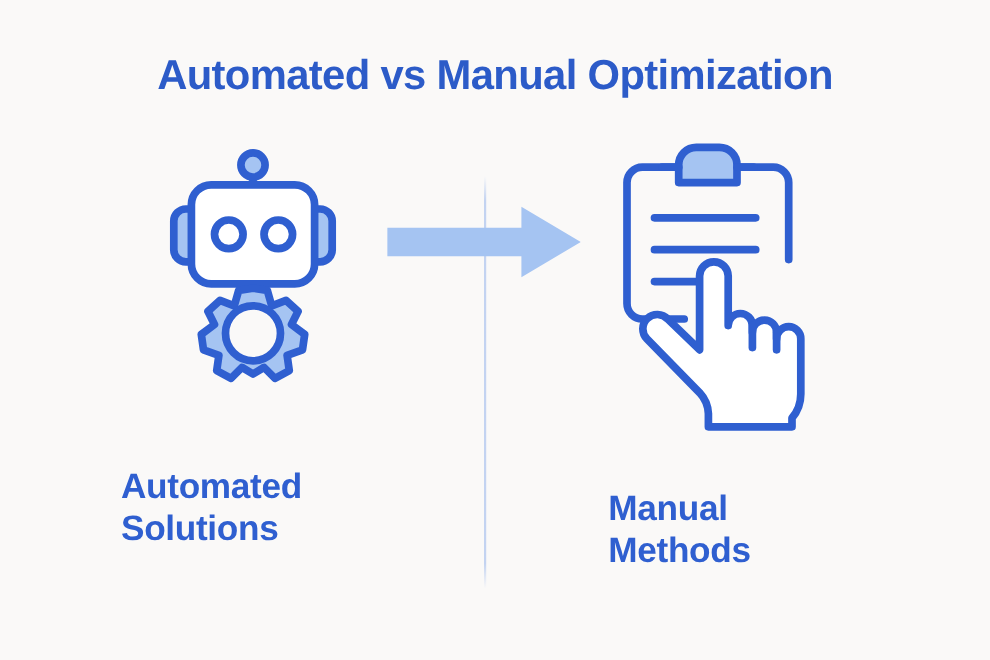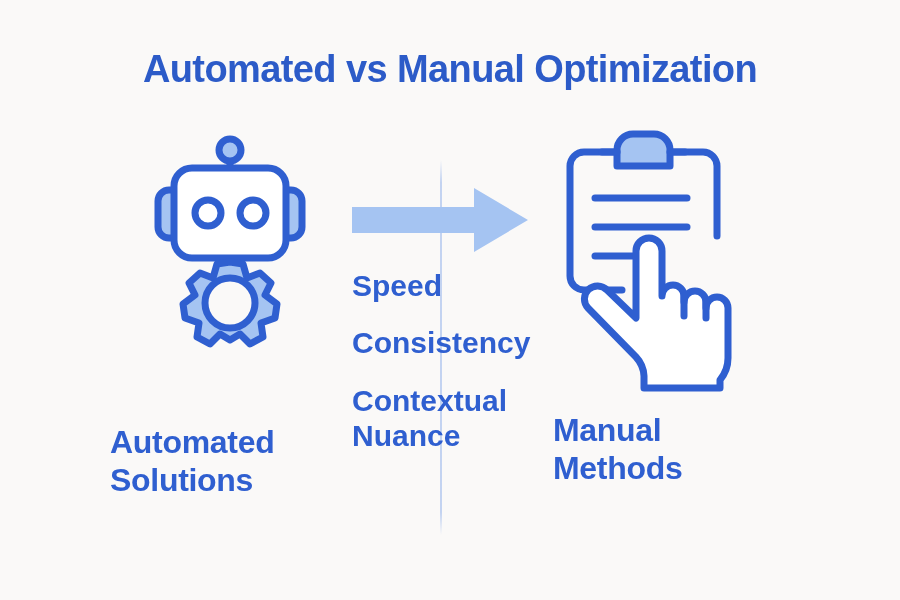--- a/index.html
+++ b/index.html
@@ -94,21 +94,21 @@
     position: absolute;
     text-align: left;
     font-size: 32px;
     font-weight: bold;
     color: #2f5fd0;
     line-height: 1.18;
     white-space: pre-line;
     letter-spacing: -0.3px;
   }
   .label-left  { left: 110px; top: 424px; width: 250px; }
-  .label-right { left: 553px; top: 412px; width: 222px; }
+  .label-right { left: 553px; top: 444px; width: 222px; }
 </style>
 </head>
 <body>
 
 <div class="canvas">
 
   <div class="title">Automated vs Manual Optimization</div>
 
   <div class="divider"></div>
 
@@ -139,26 +139,20 @@
       </g>
     </svg>
   </div>
 
   <div class="arrow-wrap">
     <svg viewBox="0 0 176 68" width="176" height="68">
       <path d="M0 21 L122 21 L122 2 L176 34 L122 66 L122 47 L0 47 Z" fill="#a5c4f2"></path>
     </svg>
   </div>
 
-  <div class="features">
-    <div class="feature">Speed</div>
-    <div class="feature">Consistency</div>
-    <div class="feature">Contextual
-Nuance</div>
-  </div>
 
   <div class="icon-right">
     <svg viewBox="0 0 195 270" width="195" height="270">
       <g fill="none" stroke="#2f5fd0" stroke-width="7" stroke-linecap="round" stroke-linejoin="round">
 
         <path d="M57 26 H24 A14 14 0 0 0 10 40 V150 A14 14 0 0 0 24 164 H62"></path>
         <path d="M110 26 H143 A14 14 0 0 1 157 40 V110"></path>
 
         <path d="M57 40 V24 A16 16 0 0 1 73 8 H94 A16 16 0 0 1 110 24 V40 Z" fill="#a5c4f2"></path>
         <line x1="42" y1="26" x2="57" y2="26"></line>

